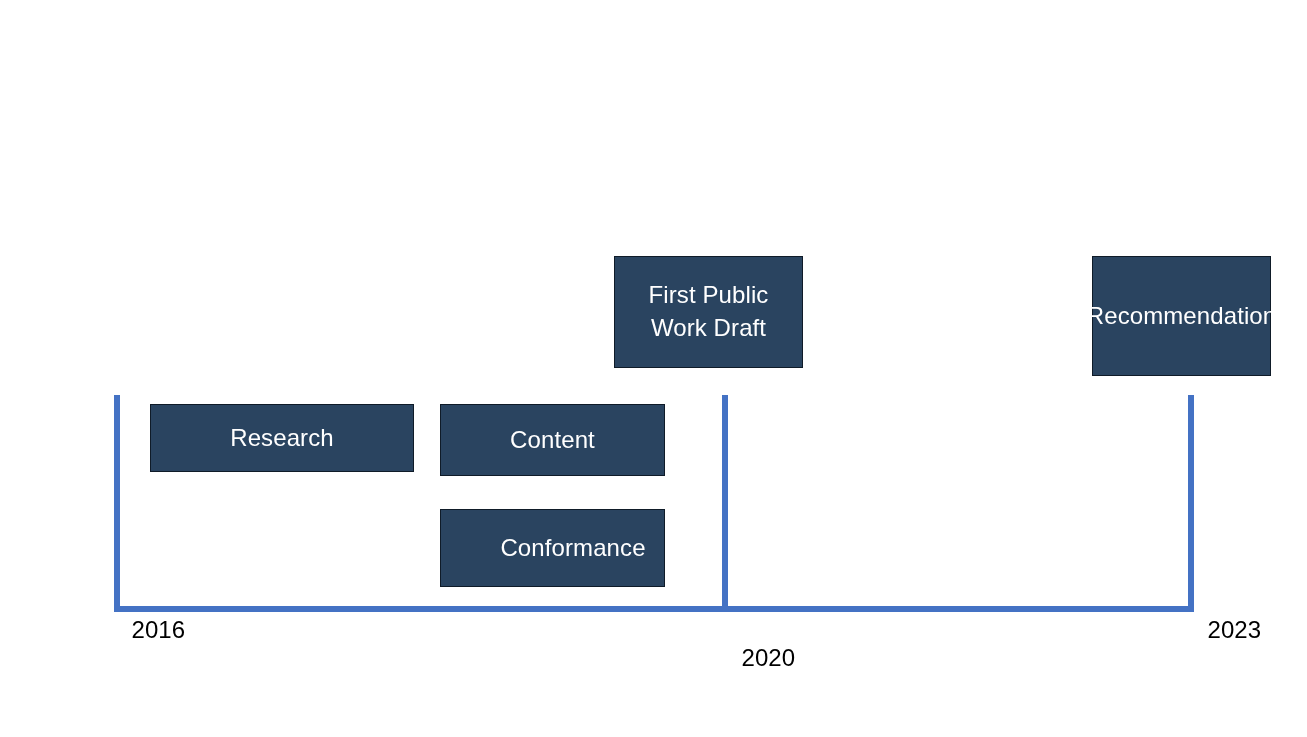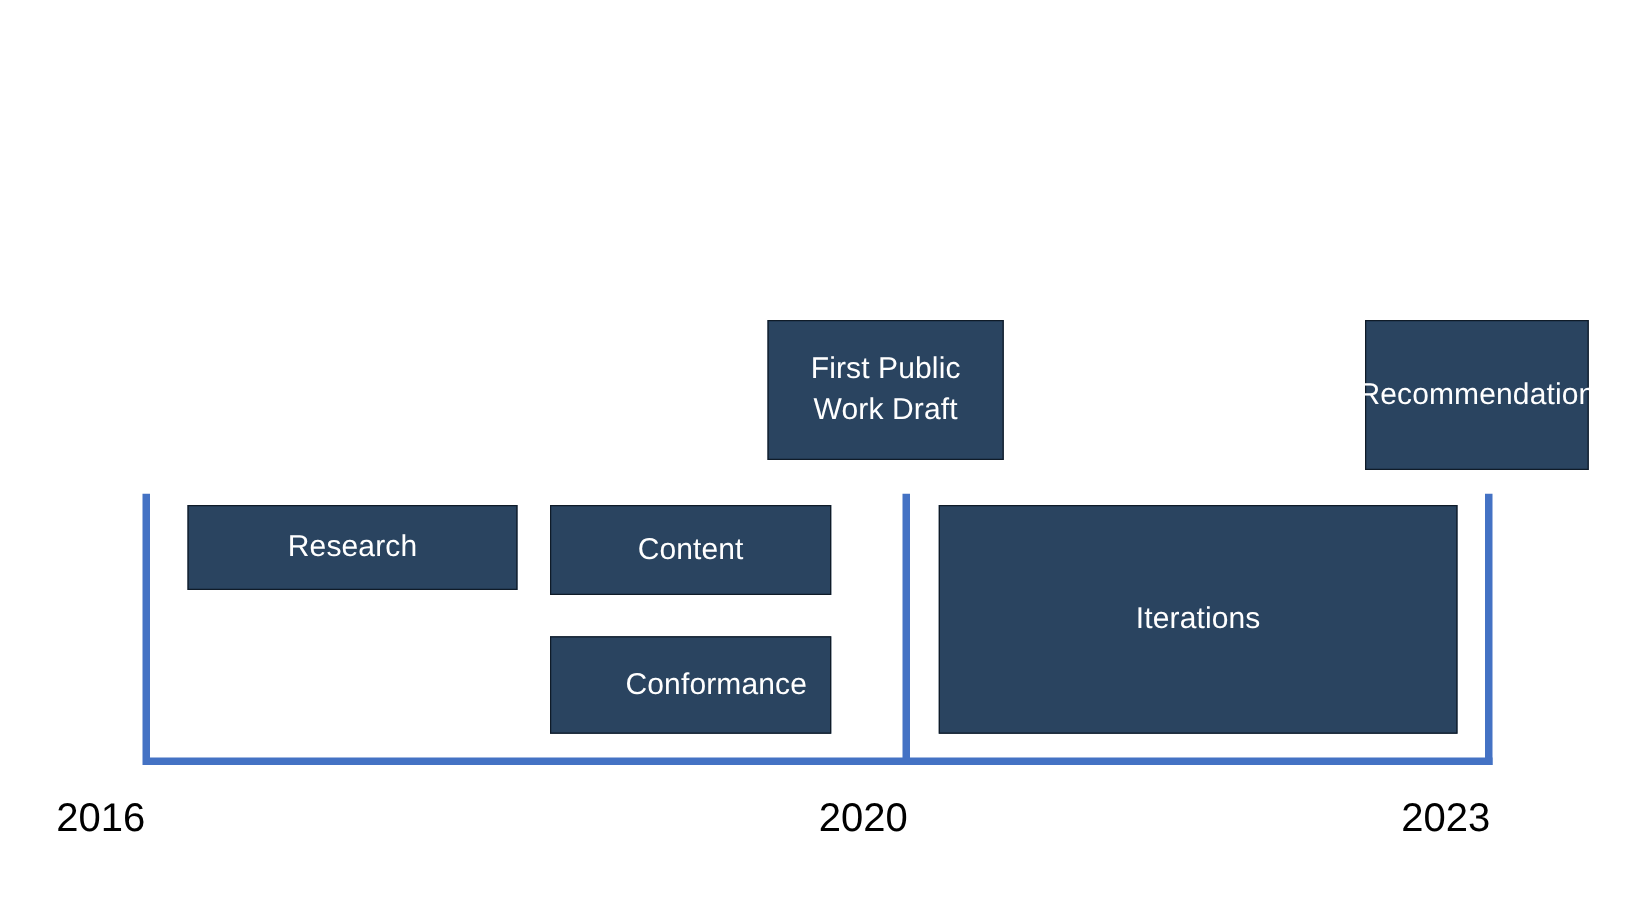--- a/index.html
+++ b/index.html
@@ -65,49 +65,48 @@
     height: 217px;
     background: #4472C4;
   }
   .tick-2016 { left: 114px; }
   .tick-2020 { left: 722px; }
   .tick-2023 { left: 1188px; }
 
   
   .year-label {
     position: absolute;
-    top: 637px;
+    top: 613px;
     width: 140px;
-    text-align: left;
-    font-size: 32px;
+    text-align: right;
+    font-size: 24px;
     color: #000000;
     line-height: 34px;
   }
   .year-2016 { left: 45px; }
-  .year-2020 { left: 655px; }
+  .year-2020 { left: 655px; margin-top: 28px; }
   .year-2023 { left: 1121px; }
 </style>
 </head>
 <body>
 
 <div id="canvas">
 
 
   <div class="box milestone-fpwd">First Public
 Work Draft</div>
 
   <div class="box milestone-recommend">Recommendation</div>
 
   <div class="box work-research">Research</div>
 
   <div class="box work-content">Content</div>
 
   <div class="box work-conformance">Conformance</div>
 
-  <div class="box work-iterations">Iterations</div>
 
   <div class="axis-line"></div>
   <div class="axis-tick tick-2016"></div>
   <div class="axis-tick tick-2020"></div>
   <div class="axis-tick tick-2023"></div>
 
   <div class="year-label year-2016">2016</div>
 
   <div class="year-label year-2020">2020</div>
 

